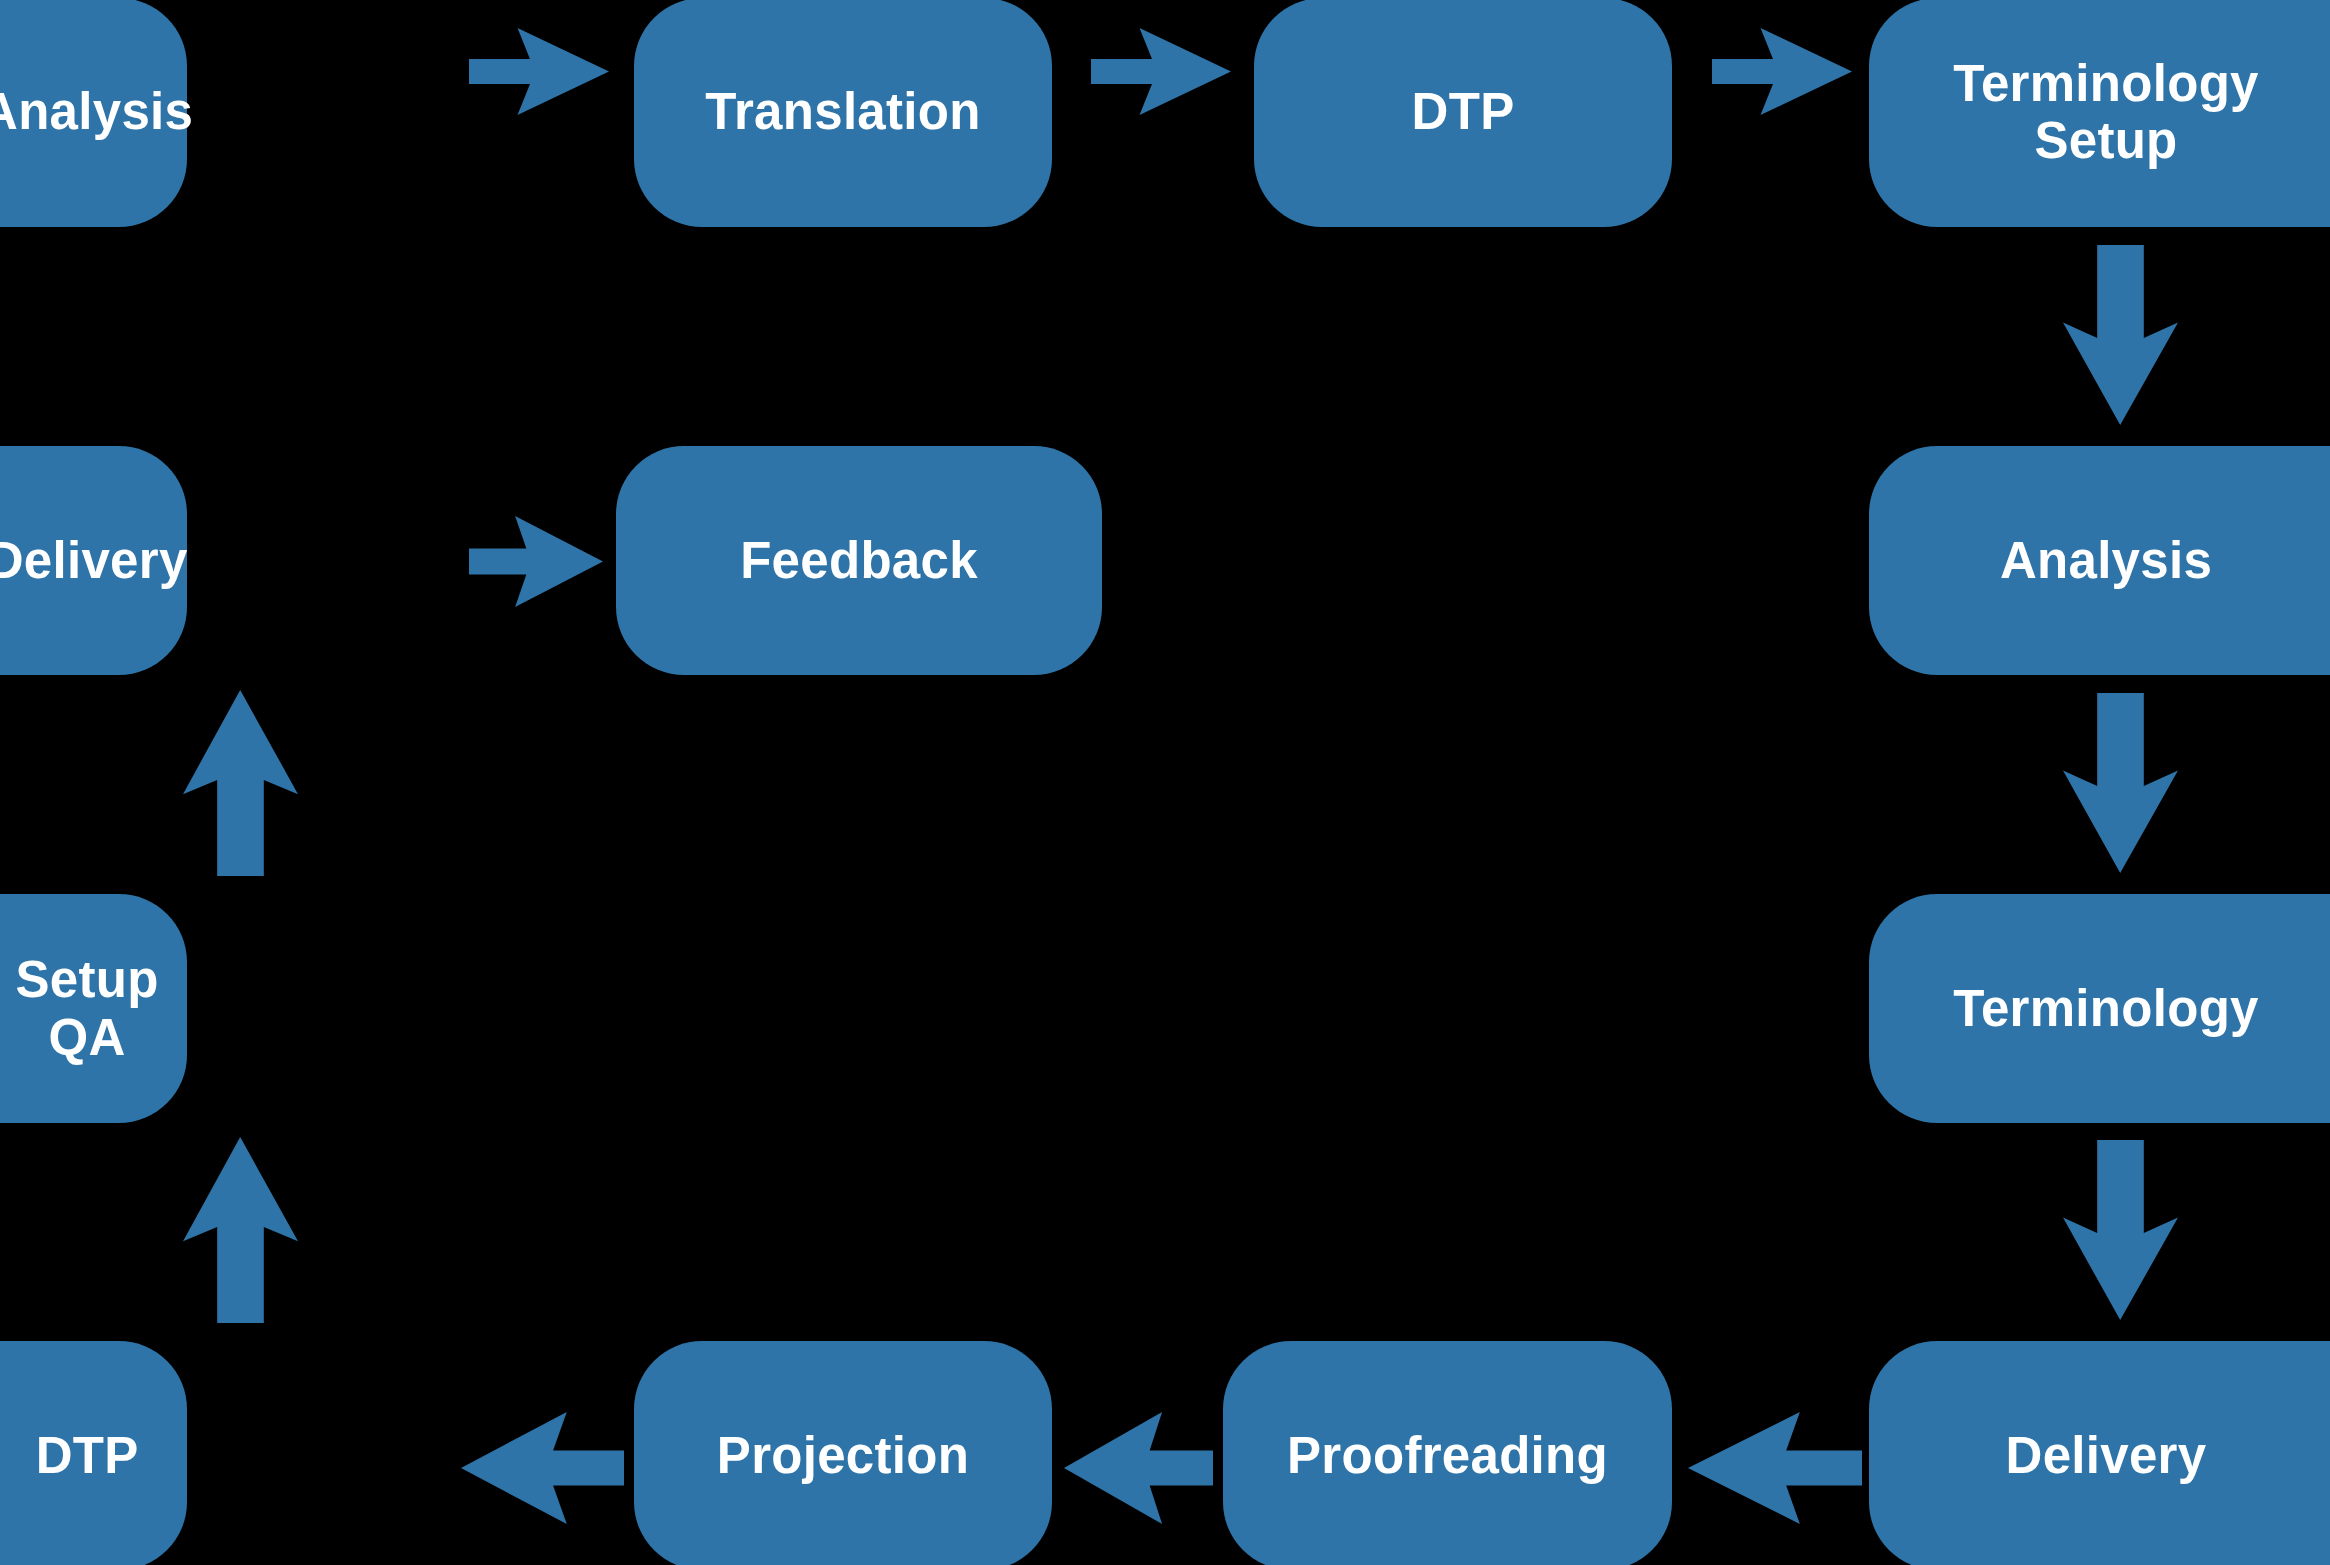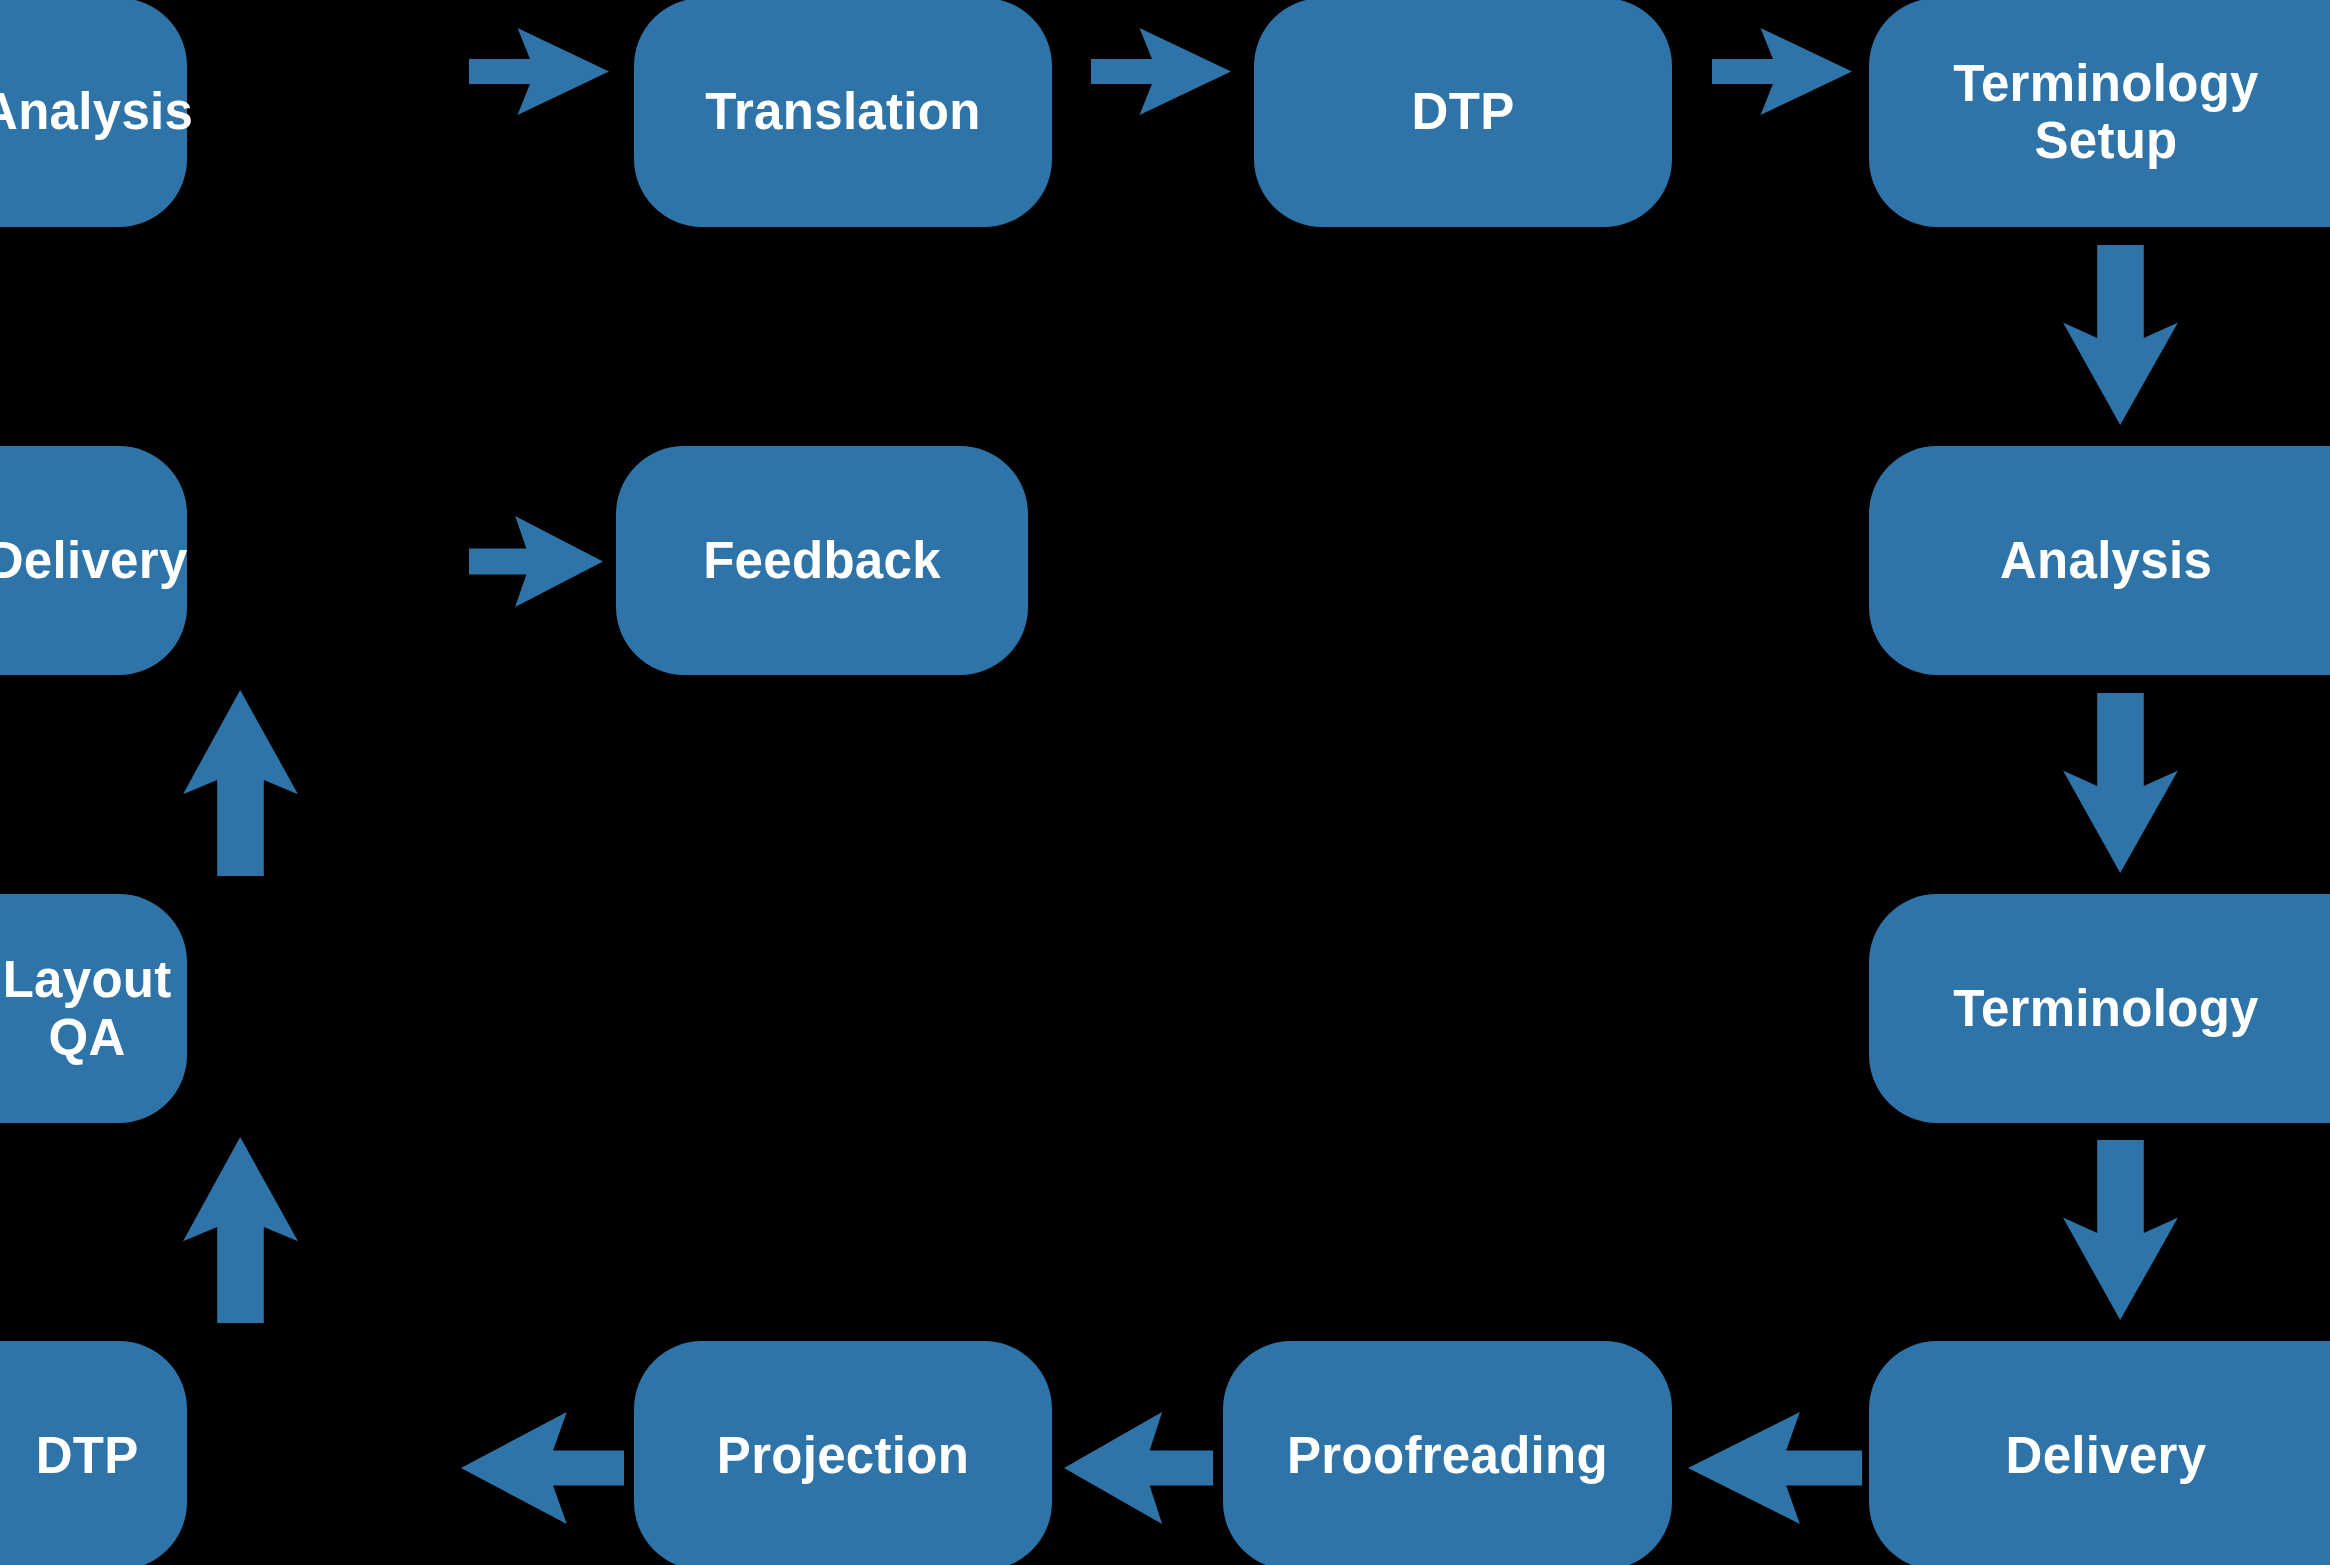--- a/index.html
+++ b/index.html
@@ -56,30 +56,30 @@
 
   <div class="node" style="left:1869px;top:-2.5px;width:474px;height:229px;border-radius:68px 0 0 68px;">
     <span class="label">Terminology
 Setup</span>
   </div>
 
   <div class="node" style="left:-12.4px;top:446px;width:199px;height:229px;border-radius:0 68px 68px 0;">
     <span class="label">Delivery</span>
   </div>
 
-  <div class="node" style="left:616px;top:446px;width:412px;height:229px;border-radius:68px;">
+  <div class="node" style="left:616px;top:446px;width:486px;height:229px;border-radius:68px;">
     <span class="label">Feedback</span>
   </div>
 
   <div class="node" style="left:1869px;top:446px;width:474px;height:229px;border-radius:68px 0 0 68px;">
     <span class="label">Analysis</span>
   </div>
 
   <div class="node" style="left:-12.4px;top:894px;width:199px;height:229px;border-radius:0 68px 68px 0;">
-    <span class="label">Layout QA</span>
+    <span class="label">Setup QA</span>
   </div>
 
   <div class="node" style="left:1869px;top:894px;width:474px;height:229px;border-radius:68px 0 0 68px;">
     <span class="label">Terminology</span>
   </div>
 
   <div class="node" style="left:-12.4px;top:1341px;width:199px;height:229px;border-radius:0 68px 68px 0;">
     <span class="label">DTP</span>
   </div>
 

